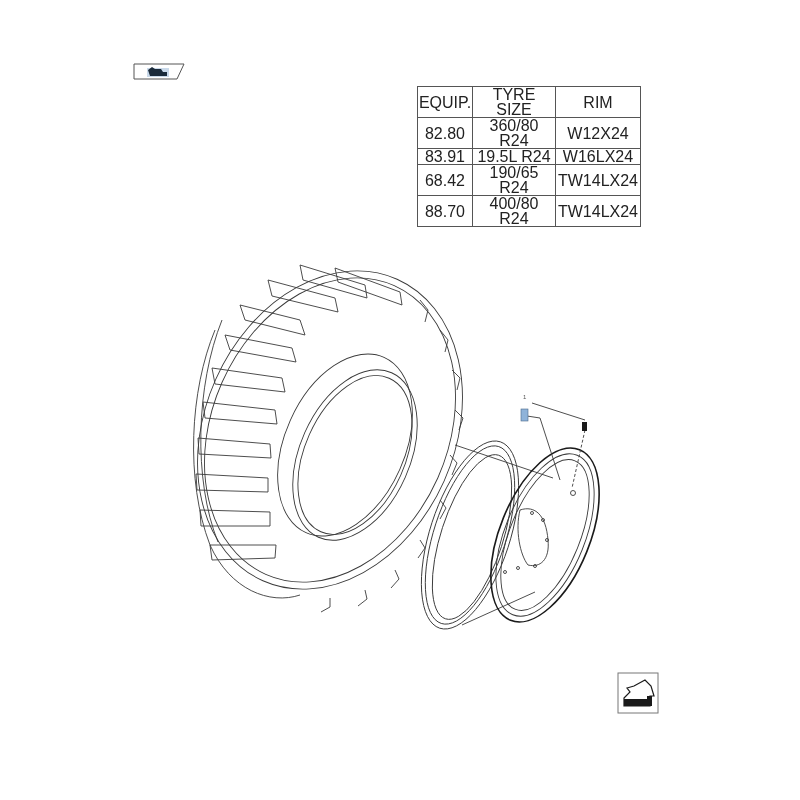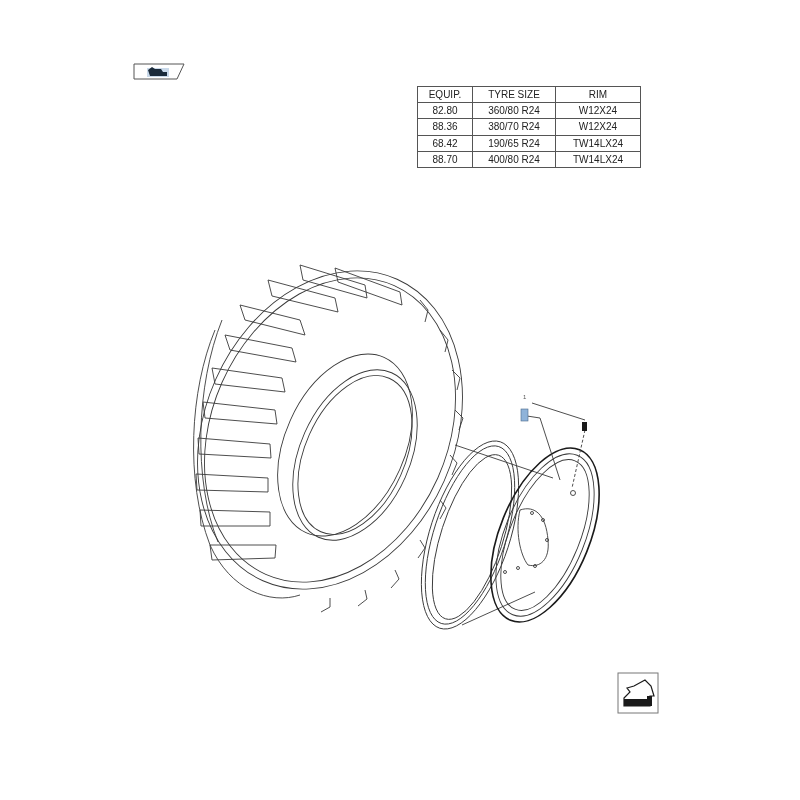--- a/index.html
+++ b/index.html
@@ -1,19 +1,19 @@
 <!DOCTYPE html>
 <html><head>
 <meta charset="utf-8">
 <style>
   html, body { margin:0; padding:0; background:#ffffff; }
   body { width:800px; height:800px; position:relative; overflow:hidden; font-family:"Liberation Sans", sans-serif; }
   .nav-icon-top { position:absolute; left:133px; top:63px; width:52px; height:17px; }
   .nav-icon-bottom { position:absolute; left:617px; top:672px; width:42px; height:42px; }
-  table.spec { position:absolute; left:417px; top:86px; border-collapse:collapse; font-size:10px; color:#222; }
+  table.spec { position:absolute; left:417px; top:86px; border-collapse:collapse; font-size:16px; color:#222; }
   table.spec th, table.spec td { border:1px solid #555; text-align:center; padding:0; height:15.2px; line-height:15px; font-weight:normal; }
   table.spec col.c1 { width:55px; } table.spec col.c2 { width:83px; } table.spec col.c3 { width:85px; }
   svg.drawing { position:absolute; left:0; top:0; }
   .callout { position:absolute; font-size:6px; color:#555; }
 </style>
 </head>
 <body>
 
 <svg class="nav-icon-top" viewBox="0 0 52 17">
   <polygon points="1,1 51,1 44,16 1,16" fill="#fff" stroke="#555" stroke-width="1"></polygon>
@@ -34,23 +34,23 @@
       <th>RIM</th>
     </tr>
   </thead>
   <tbody>
     <tr>
         <td>82.80</td>
         <td>360/80 R24</td>
         <td>W12X24</td>
       </tr>
     <tr>
-        <td>88.36</td>
-        <td>380/70 R24</td>
-        <td>W12X24</td>
+        <td>83.91</td>
+        <td>19.5L R24</td>
+        <td>W16LX24</td>
       </tr>
     <tr>
         <td>68.42</td>
         <td>190/65 R24</td>
         <td>TW14LX24</td>
       </tr>
     <tr>
         <td>88.70</td>
         <td>400/80 R24</td>
         <td>TW14LX24</td>

